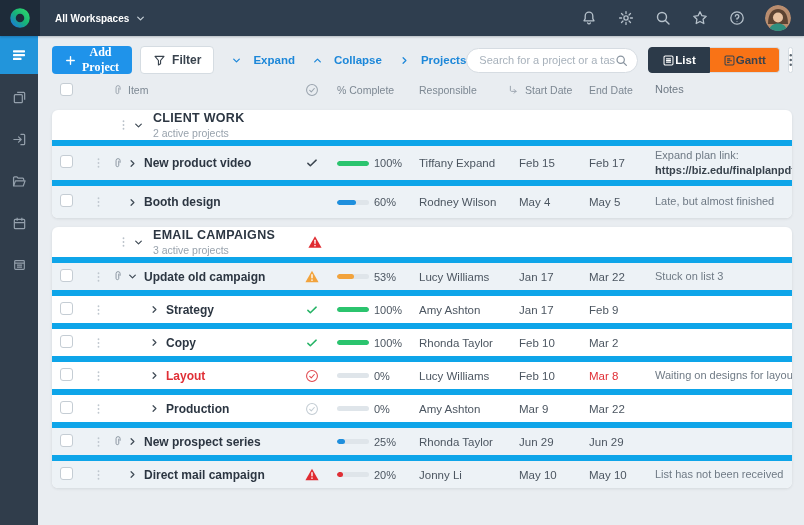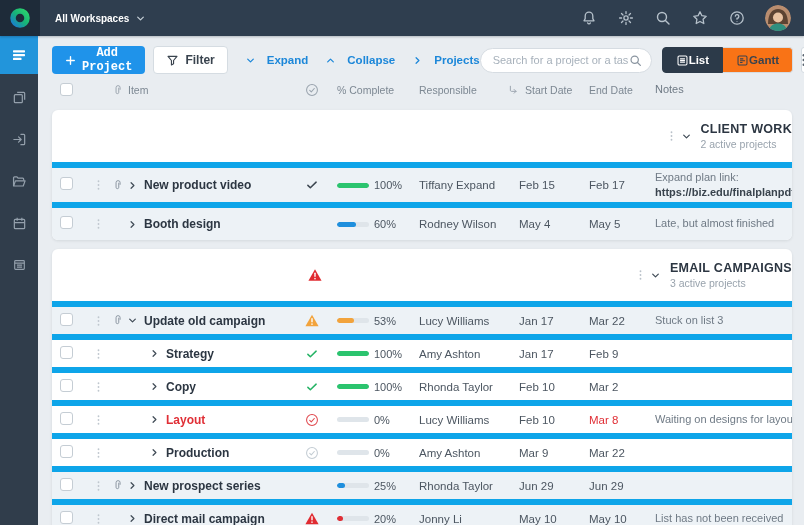--- a/index.html
+++ b/index.html
@@ -19,21 +19,21 @@
 
   
   .sidebar { position:absolute; left:0; top:36px; width:38px; height:489px; background:#303d4b; display:flex; flex-direction:column; }
   .sb-item { height:38px; margin-bottom:4px; display:flex; align-items:center; justify-content:center; color:#94a0ac; cursor:pointer; }
   .sb-item.active { background:#2295db; color:#fff; }
 
   
   .main { margin-left:38px; height:489px; overflow:hidden; }
 
   .toolbar { display:flex; align-items:center; padding:10px 12px 0 14px; height:38px; }
-  .btn-add { display:flex; align-items:center; gap:6px; background:#1f93ea; color:#fff; border:none; border-radius:4px; height:28px; padding:0 13px; font-size:12px; font-weight:700; font-family:Liberation Mono, monospace; cursor:pointer;text-align:center; }
+  .btn-add { display:flex; align-items:center; gap:6px; background:#1f93ea; color:#fff; border:none; border-radius:4px; height:28px; padding:0 13px; font-size:12px; font-weight:700; font-family:Liberation Serif, serif; cursor:pointer;text-align:center; }
   .btn-filter { display:flex; align-items:center; gap:6px; background:#fff; color:#39434e; border:1px solid #d5dce2; border-radius:4px; height:28px; padding:0 12px; font-size:12px; font-weight:700; font-family:inherit; cursor:pointer; margin-left:8px; }
   .tb-link { display:flex; align-items:center; gap:12px; background:none; border:none; color:#1c87d9; font-size:11.5px; font-weight:700; font-family:inherit; cursor:pointer; margin-left:18px; }
   .search-pill { margin-left:auto; display:flex; align-items:center; width:172px; height:25px; border:1px solid #d6dce2; border-radius:13px; background:#fff; padding:0 9px 0 12px; }
   .search-pill input { flex:1; min-width:0; border:none; outline:none; font-size:11px; color:#4c5661; font-family:inherit; background:transparent; }
   .search-pill input::placeholder { color:#a7b1bb; }
   .search-pill .icon { color:#8a95a0; }
   .seg { display:flex; margin-left:10px; }
   .seg-btn { display:flex; align-items:center; gap:0; height:26px; padding:0 13px; font-size:11.5px; font-weight:700; font-family:inherit; cursor:pointer; }
   .seg-list { background:#2c3a49; color:#fff; border:1px solid #2c3a49; border-radius:4px 0 0 4px; }
   .seg-gantt { background:#f97316; color:#39434e; border:1px solid #d5dce2; border-left:none; border-radius:0 4px 4px 0; }
@@ -55,21 +55,21 @@
 
   .thead { margin:3px 12px 0 14px; height:26px; color:#7d8893; font-size:10.5px; }
   .thead .c-status, .thead .c-clip { color:#9aa4ae; }
   .thead .c-resp, .thead .c-start, .thead .c-end { font-size:10.5px; color:#7d8893; }
   .thead .c-start { display:flex; align-items:center; gap:6px; padding-left:0; }
   .thead .c-start .icon { color:#9aa4ae; }
 
   
   #groups { margin:7px 12px 0 14px; }
   .group-card { background:#fff; border-radius:6px; overflow:hidden; box-shadow:0 1px 3px rgba(25,35,45,.10); margin-bottom:9px; }
-  .group-header { height:52px; display:flex; align-items:center; padding-left:70px; position:relative; cursor:pointer;justify-content:flex-end; }
+  .group-header { height:30px; display:flex; align-items:center; padding-left:70px; position:relative; cursor:pointer; }
   .gh-handle { color:#b9c1c9; margin-right:9px; }
   .gh-chev { color:#414c57; margin-right:10px; }
   .gh-title { font-size:12.5px; font-weight:700; color:#2c3642; letter-spacing:.3px; }
   .gh-sub { font-size:10.5px; color:#99a3ad; margin-top:2px; }
   .gh-warn { position:absolute; left:256px; top:50%; transform:translateY(-50%); color:#e02b31; }
 
   .row { min-height:33px; border-top:6px solid #0ea5e9; background:#fff; cursor:pointer; }
   .row.tint { background:#edf2f6; }
   .row.tall { min-height:40px; }
   #groups .group-card:nth-child(1) .row { min-height:38px; }

